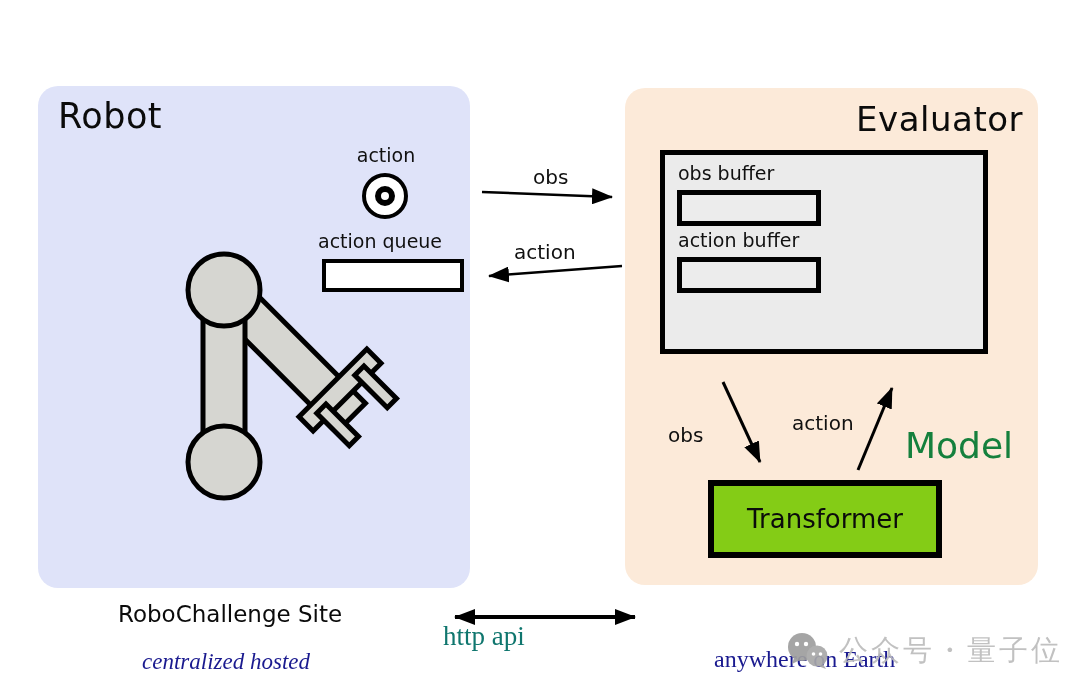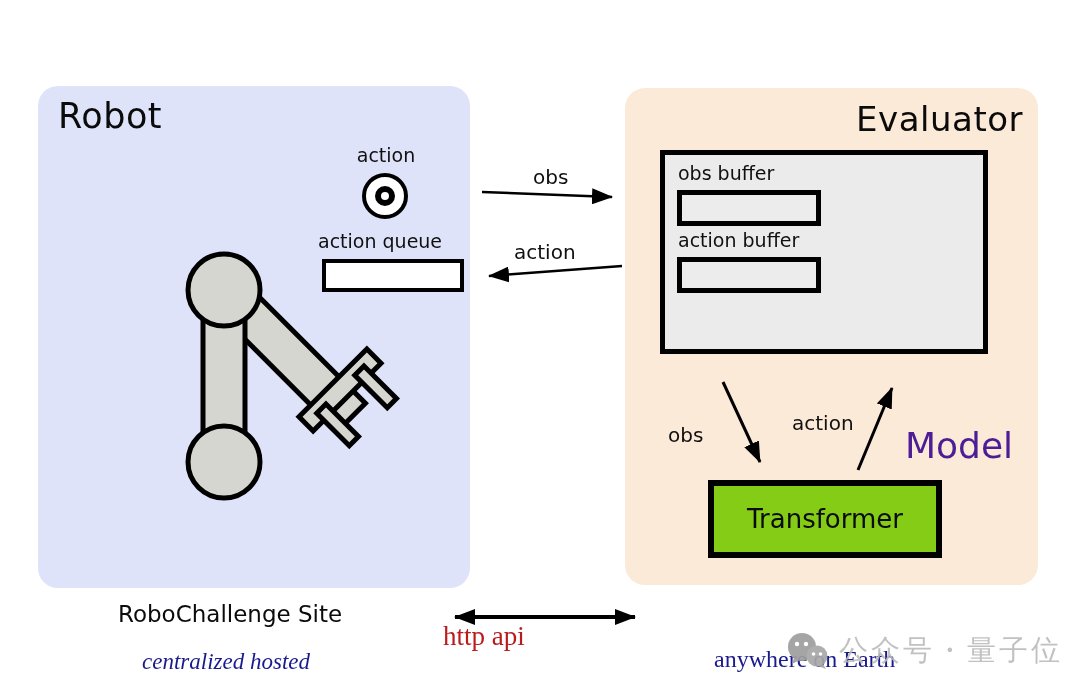--- a/index.html
+++ b/index.html
@@ -17,21 +17,21 @@
   
   .lbl{position:absolute;font-size:19px;color:#101010;white-space:nowrap;}
   .camera-label{left:386px;top:144px;transform:translateX(-50%);}
   .action-queue-label{left:318px;top:230px;}
   .obs-conn-label{left:533px;top:165px;font-size:20px;}
   .action-conn-label{left:514px;top:240px;font-size:20px;}
   .obs-buffer-label{left:678px;top:162px;}
   .action-buffer-label{left:678px;top:229px;}
   .model-obs-label{left:668px;top:423px;font-size:20px;}
   .model-action-label{left:792px;top:411px;font-size:20px;}
-  .model-title{position:absolute;left:905px;top:425px;font-size:36px;color:#4c1d95;}
+  .model-title{position:absolute;left:905px;top:425px;font-size:36px;color:#15803d;}
   
   .camera-icon{position:absolute;left:362px;top:173px;width:46px;height:46px;border:4px solid #000;
     border-radius:50%;background:#fff;box-sizing:border-box;display:flex;align-items:center;justify-content:center;}
   .camera-icon .inner{width:20px;height:20px;border:6px solid #000;border-radius:50%;background:#fff;box-sizing:border-box;}
   
   .queue-rect{position:absolute;left:322px;top:259px;width:142px;height:33px;background:#ffffff;border:4px solid #000;box-sizing:border-box;}
   .eval-box{position:absolute;left:660px;top:150px;width:328px;height:204px;background:#ebebeb;border:5px solid #000;box-sizing:border-box;}
   .buffer-rect{position:absolute;width:144px;height:36px;background:#ececec;border:5px solid #000;box-sizing:border-box;}
   .obs-buffer-rect{left:677px;top:190px;}
   .action-buffer-rect{left:677px;top:257px;}
@@ -39,21 +39,21 @@
     box-sizing:border-box;display:flex;align-items:center;justify-content:center;font-size:26px;color:#0b0b0b;}
   
   .overlay{position:absolute;left:0;top:0;width:1080px;height:698px;pointer-events:none;}
   
   .site-title{position:absolute;left:118px;top:601px;font-size:23px;color:#0b0b0b;white-space:nowrap;}
   .participant-title{position:absolute;left:667px;top:598px;font-size:24px;color:#0b0b0b;white-space:nowrap;}
   .serif-sub{position:absolute;font-family:"Liberation Serif","DejaVu Serif",serif;color:#1a1a8f;white-space:nowrap;}
   .site-subtitle{left:142px;top:649px;font-size:23px;font-style:italic;}
   .participant-subtitle{left:714px;top:646px;font-size:24px;}
   .http-label{position:absolute;left:443px;top:621px;font-family:"Liberation Serif","DejaVu Serif",serif;
-    font-size:27px;color:#b91c1c;white-space:nowrap;}
+    font-size:27px;color:#0f766e;white-space:nowrap;}
   
   .watermark{position:absolute;left:784px;top:631px;display:flex;align-items:center;gap:5px;
     color:#bcbcbc;font-size:29px;letter-spacing:3px;white-space:nowrap;opacity:.92;}
   .watermark svg{display:block;}
 </style>
 </head>
 <body>
 
 <div class="canvas">
 

